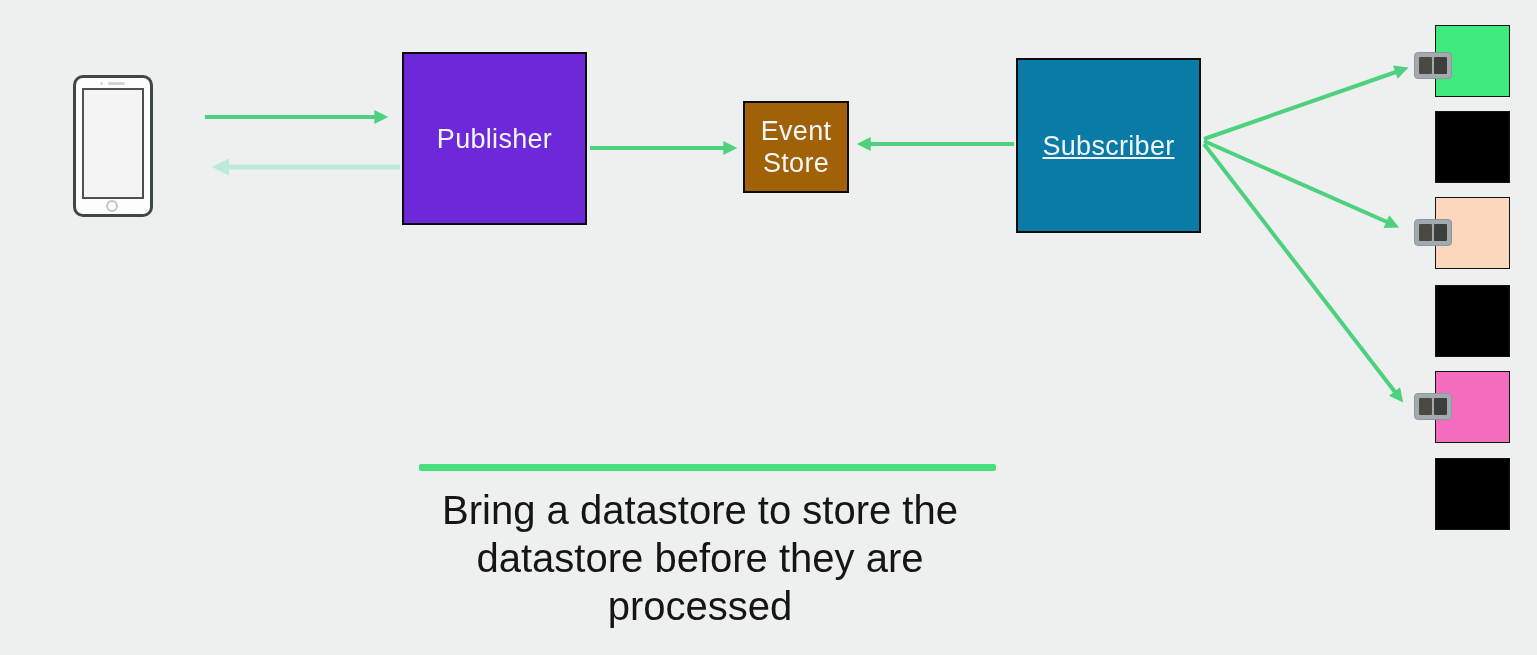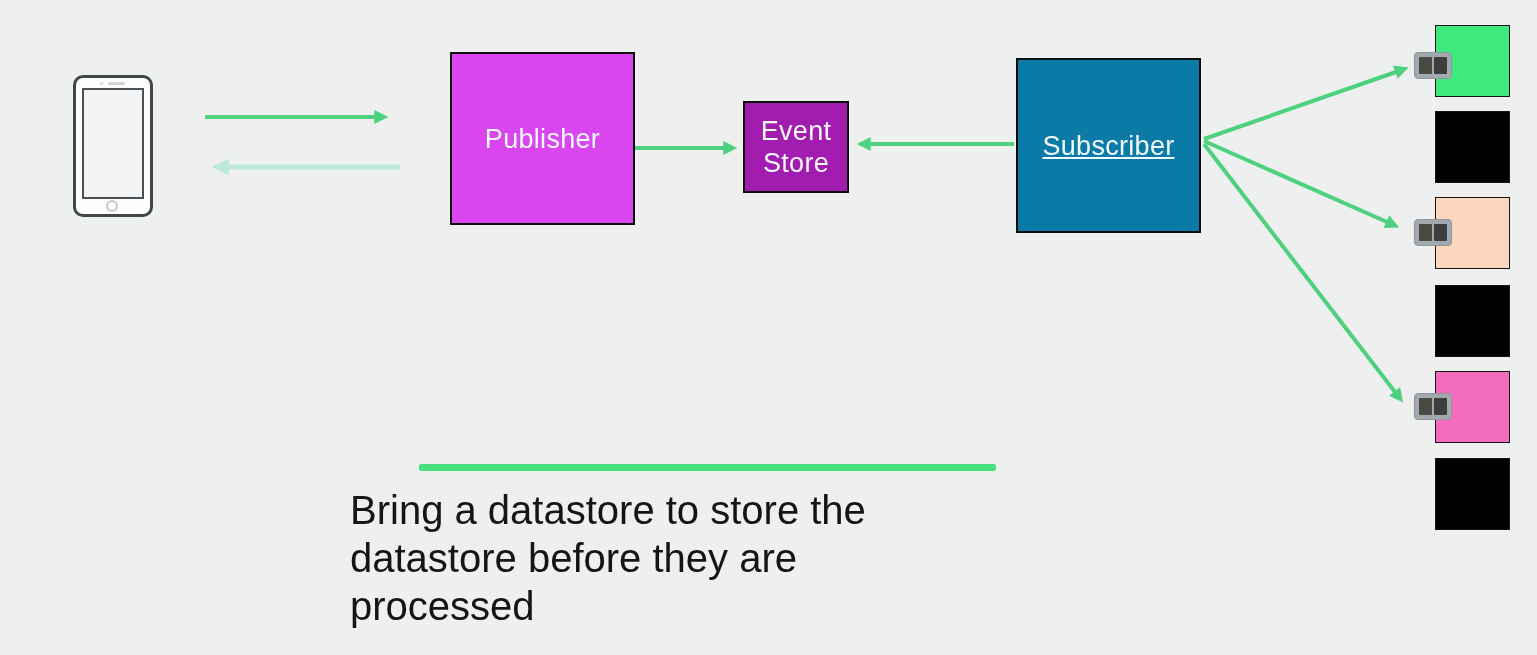--- a/index.html
+++ b/index.html
@@ -65,21 +65,21 @@
   .pc-left  { background:#4a4a43; }
   .pc-right { background:rgba(22,22,16,0.72); }
 
   
   .divider {
     position:absolute; left:419px; top:464px; width:577px; height:7px;
     border-radius:2px; background:#47e07d;
   }
   .caption {
     position:absolute; left:350px; top:486px; width:700px;
-    color:#151515;
+    text-align:center; color:#151515;
     font-size:40px; line-height:48px; font-weight:400;
   }
 </style>
 </head>
 <body>
 
 <div class="canvas">
 
   <svg class="arrows" width="1537" height="655" viewBox="0 0 1537 655">
     <defs>
@@ -100,25 +100,25 @@
     <line x1="1204" y1="144" x2="1395" y2="392" stroke="#4ed17e" stroke-width="4" marker-end="url(#mh-green)"></line>
   </svg>
 
   <div class="phone">
     <div class="phone-camera"></div>
     <div class="phone-speaker"></div>
     <div class="phone-screen"></div>
     <div class="phone-home"></div>
   </div>
 
-  <div class="node node-publisher" style="background: #d946ef; margin-left: 48px;">
+  <div class="node node-publisher" style="background: #6d28d9;">
     <span>Publisher</span>
   </div>
 
-  <div class="node node-eventstore" style="background: #a21caf;">
+  <div class="node node-eventstore" style="background: #a16207;">
     <span>Event Store</span>
   </div>
 
   <div class="node node-subscriber" style="background: rgb(10, 122, 166);">
     <span>Subscriber</span>
   </div>
 
   <div style="position:absolute;left:0;top:0;width:100%;height:100%;pointer-events:none;">
       <div class="queue-square" style="top: 25px; background: rgb(62, 233, 126);"></div>
       <div class="processor-icon" style="top: 52px;">

